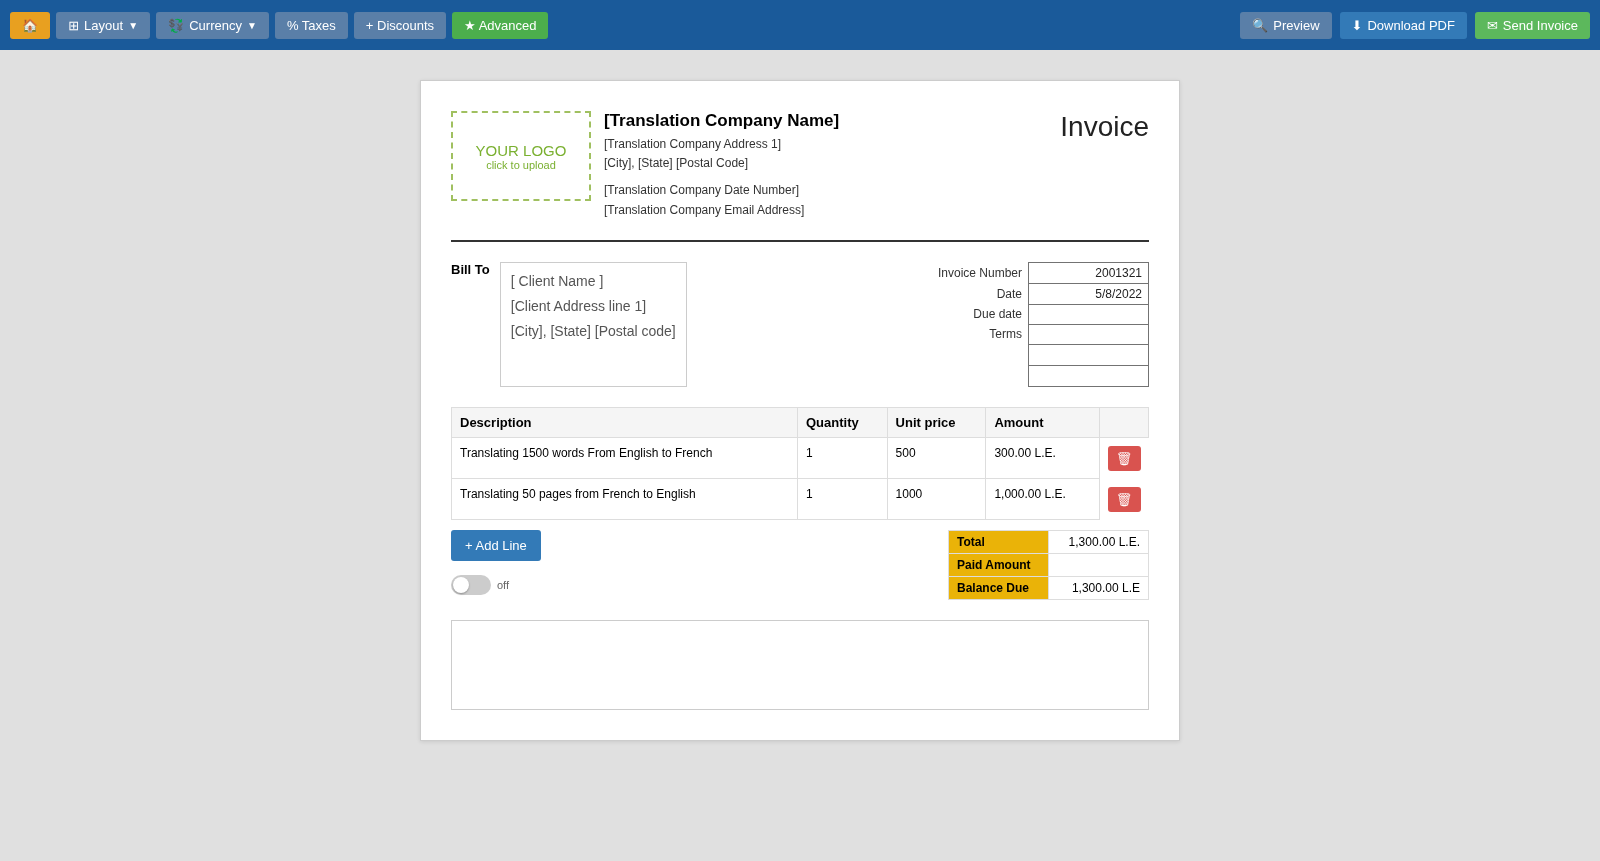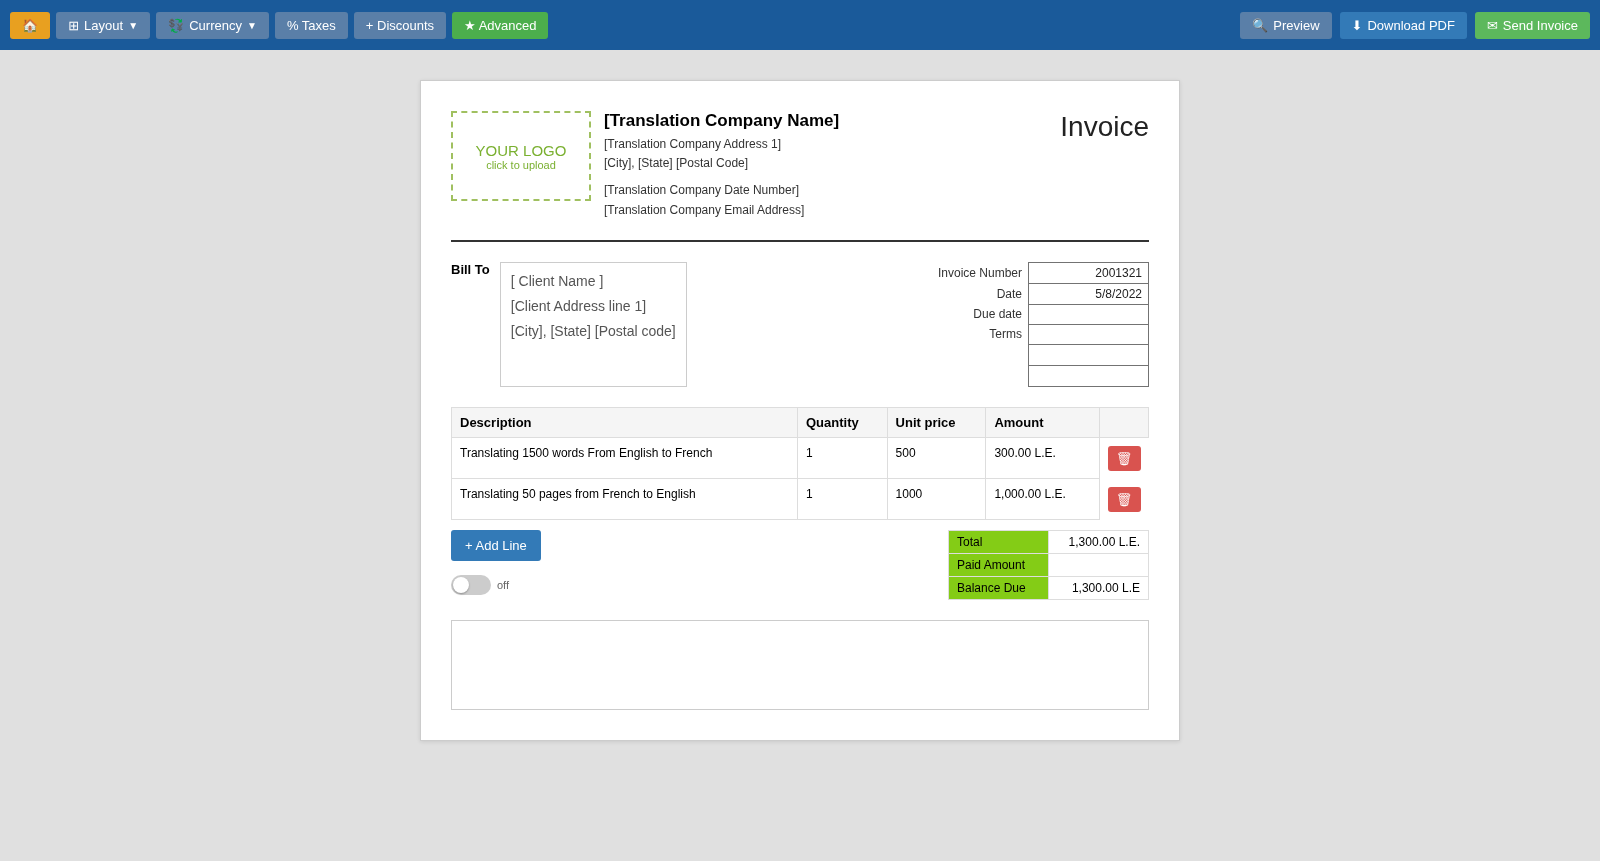--- a/index.html
+++ b/index.html
@@ -119,21 +119,21 @@
     .bottom-section { display: flex; align-items: flex-start; margin-top: 1px; }
     .add-line-btn {
       background: #337ab7; color: #fff; border: none;
       border-radius: 3px; padding: 8px 14px; font-size: 13px;
       cursor: pointer; white-space: nowrap;
     }
 
     .summary-area { margin-left: auto; }
     .summary-table { border-collapse: collapse; font-size: 12px; }
     .summary-table td { padding: 4px 8px; border: 1px solid #ddd; min-width: 100px; }
-    .summary-table td:first-child { text-align: left; background: #84cc16; font-weight: normal; }
+    .summary-table td:first-child { text-align: left; background: #eab308; font-weight: bold; }
     .summary-table td:last-child { text-align: right; }
 
     
     .toggle-row { display: flex; align-items: center; gap: 6px; margin-top: 8px; }
     .toggle {
       width: 40px; height: 20px; background: #ccc; border-radius: 10px;
       display: flex; align-items: center; padding: 2px; cursor: pointer; position: relative;
     }
     .toggle-knob {
       width: 16px; height: 16px; background: #fff;

